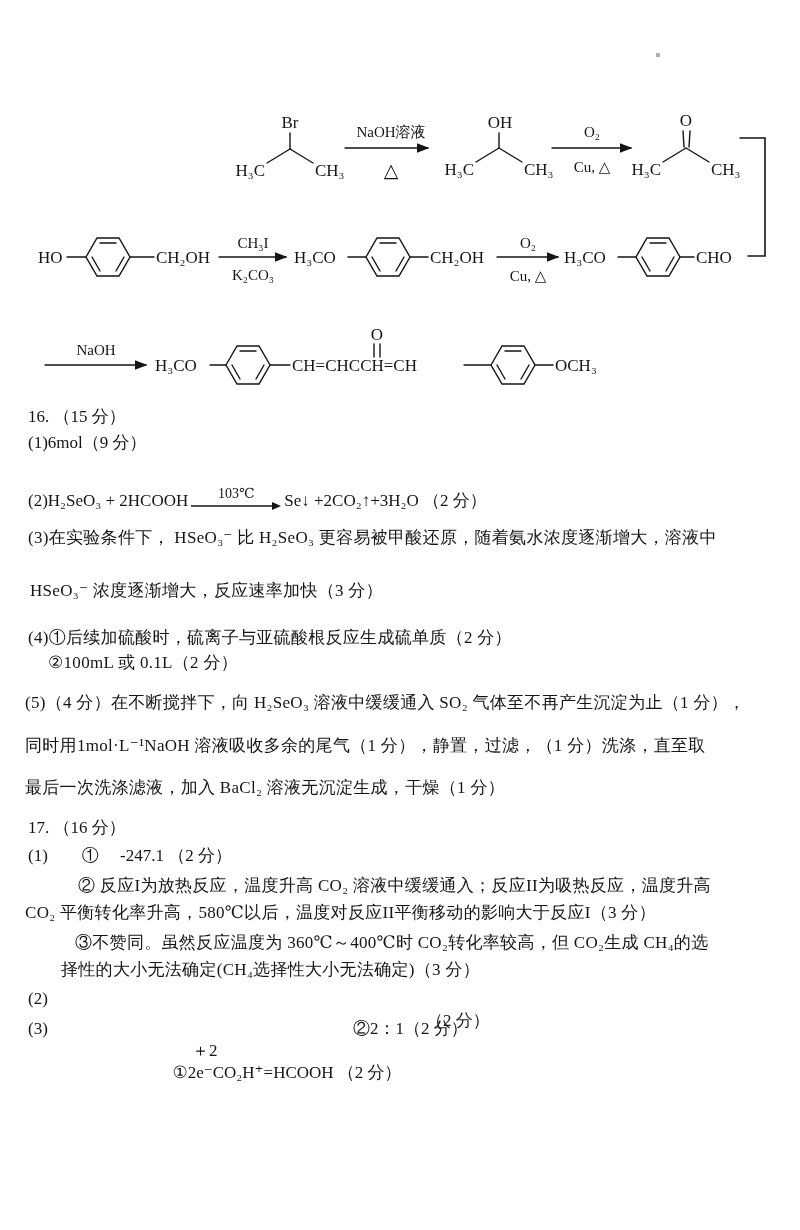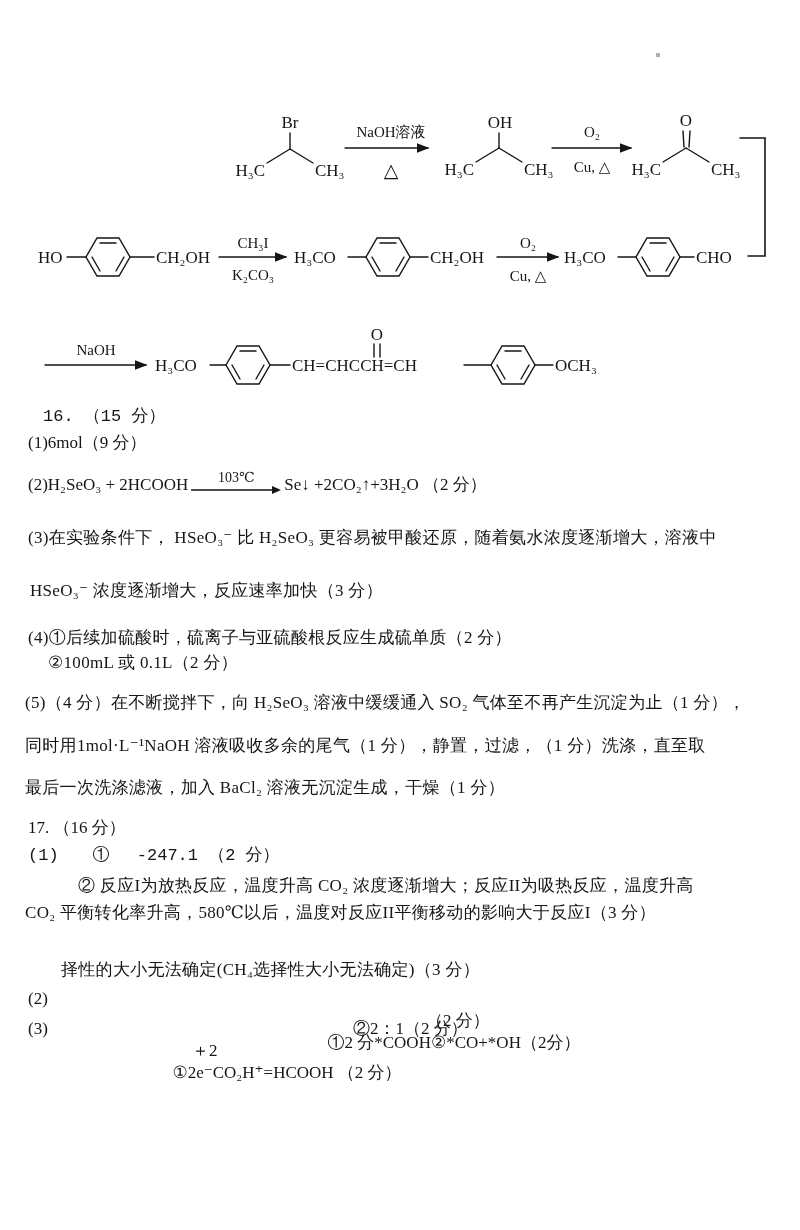--- a/index.html
+++ b/index.html
@@ -1,21 +1,21 @@
 <!DOCTYPE html>
 <html><head>
 <meta charset="utf-8">
 <style>
   html,body{margin:0;padding:0;background:#ffffff;}
   .page{position:relative;width:800px;height:1082px;background:#ffffff;overflow:hidden;
         font-family:"Liberation Serif","DejaVu Serif",serif;color:#151515;}
   .tl{position:absolute;white-space:pre;font-size:17px;line-height:22px;}
   .small-gap{letter-spacing:0.3px;}
   .eq{display:flex;align-items:center;}
-  .rxnarrow{display:inline-flex;flex-direction:column;align-items:center;margin:0 3px;transform:translateY(-2px);}
+  .rxnarrow{display:inline-flex;flex-direction:column;align-items:center;margin:16px 3px;transform:translateY(-2px);}
   .ral{font-size:14px;line-height:15px;}
   .overlap-wrap{position:relative;display:inline-block;}
   .overlay{position:absolute;top:0;}
   .speck{position:absolute;left:656px;top:53px;width:4px;height:4px;background:#b0b0b0;}
   .footer{position:absolute;left:0;top:1163px;width:800px;text-align:center;font-size:16px;letter-spacing:1px;}
   svg text{font-family:"Liberation Serif","DejaVu Serif",serif;fill:#151515;}
   .fm{font-size:17px;}
   .lab{font-size:15px;}
 </style>
 </head>
@@ -149,21 +149,21 @@
         <polygon points="491,365 502,346 524,346 535,365 524,384 502,384"></polygon>
         <line x1="505" y1="351" x2="521" y2="351"></line>
         <line x1="529" y1="365" x2="521" y2="379"></line>
         <line x1="505" y1="379" x2="497" y2="365"></line>
       </g>
       <line x1="535" y1="365" x2="553" y2="365"></line>
       <text x="555" y="371" class="fm" stroke="none">OCH₃</text>
     </g>
   </svg>
 
-  <div class="tl" style="left:43px;top:406px;font-family:Liberation Mono, monospace;">16. （15 分）</div>
+  <div class="tl" style="left:28px;top:406px;">16. （15 分）</div>
   <div class="tl" style="left:28px;top:432px;">(1)6mol（9 分）</div>
 
   <div class="tl eq" style="left:28px;top:472px;">
     <span>(2)H₂SeO₃ + 2HCOOH</span>
     <span class="rxnarrow">
       <span class="ral">103℃</span>
       <svg width="90" height="10">
         <line x1="0" y1="5" x2="81" y2="5" stroke="#151515" stroke-width="1.3"></line>
         <polygon points="81,1 90,5 81,9" fill="#151515"></polygon>
       </svg>
@@ -173,29 +173,29 @@
 
   <div class="tl small-gap" style="left:28px;top:527px;">(3)在实验条件下， HSeO₃⁻ 比 H₂SeO₃ 更容易被甲酸还原，随着氨水浓度逐渐增大，溶液中</div>
   <div class="tl small-gap" style="left:30px;top:580px;">HSeO₃⁻ 浓度逐渐增大，反应速率加快（3 分）</div>
   <div class="tl small-gap" style="left:28px;top:627px;">(4)①后续加硫酸时，硫离子与亚硫酸根反应生成硫单质（2 分）</div>
   <div class="tl small-gap" style="left:48px;top:652px;">②100mL 或 0.1L（2 分）</div>
   <div class="tl small-gap" style="left:25px;top:692px;">(5)（4 分）在不断搅拌下，向 H₂SeO₃ 溶液中缓缓通入 SO₂ 气体至不再产生沉淀为止（1 分），</div>
   <div class="tl small-gap" style="left:25px;top:735px;">同时用1mol·L⁻¹NaOH 溶液吸收多余的尾气（1 分），静置，过滤，（1 分）洗涤，直至取</div>
   <div class="tl small-gap" style="left:25px;top:777px;">最后一次洗涤滤液，加入 BaCl₂ 溶液无沉淀生成，干燥（1 分）</div>
 
   <div class="tl" style="left:28px;top:817px;">17. （16 分）</div>
-  <div class="tl" style="left:28px;top:845px;font-family:Liberation Mono, monospace;">(1)　　①　 -247.1 （2 分）</div>
-  <div class="tl small-gap" style="left:78px;top:875px;">② 反应I为放热反应，温度升高 CO₂ 浓度逐渐增大；反应II为吸热反应，温度升高</div>
+  <div class="tl" style="left:28px;top:845px;">(1)　　①　 -247.1 （2 分）</div>
+  <div class="tl small-gap" style="left:78px;top:875px;">② 反应I为放热反应，温度升高 CO₂ 溶液中缓缓通入；反应II为吸热反应，温度升高</div>
   <div class="tl small-gap" style="left:25px;top:902px;">CO₂ 平衡转化率升高，580℃以后，温度对反应II平衡移动的影响大于反应I（3 分）</div>
+  <div class="tl small-gap" style="left:75px;top:932px;">③不赞同。虽然反应温度为 360℃～400℃时 CO₂转化率较高，但 CO₂生成 CH₄的选</div>
   <div class="tl small-gap" style="left:25px;top:959px;margin-left:36px;">择性的大小无法确定(CH₄选择性大小无法确定)（3 分）</div>
 
   <div class="tl" style="left:28px;top:988px;">(2)</div>
   <div class="tl" style="left:285px;top:988px;">
     <span class="overlap-wrap">
-      <span>①2 分*COOH②*CO+*OH（2分）</span>
       <span class="overlay" style="left:124px;">（2 分）</span>
     </span>
   </div>
 
   <div class="tl" style="left:28px;top:1018px;">(3)</div>
   <div class="tl" style="left:130px;top:1018px;">
     <span class="overlap-wrap">
       <span>①2e⁻CO₂H⁺=HCOOH （2 分）</span>
       <span class="overlay" style="left:45px;">＋2</span>
     </span>

